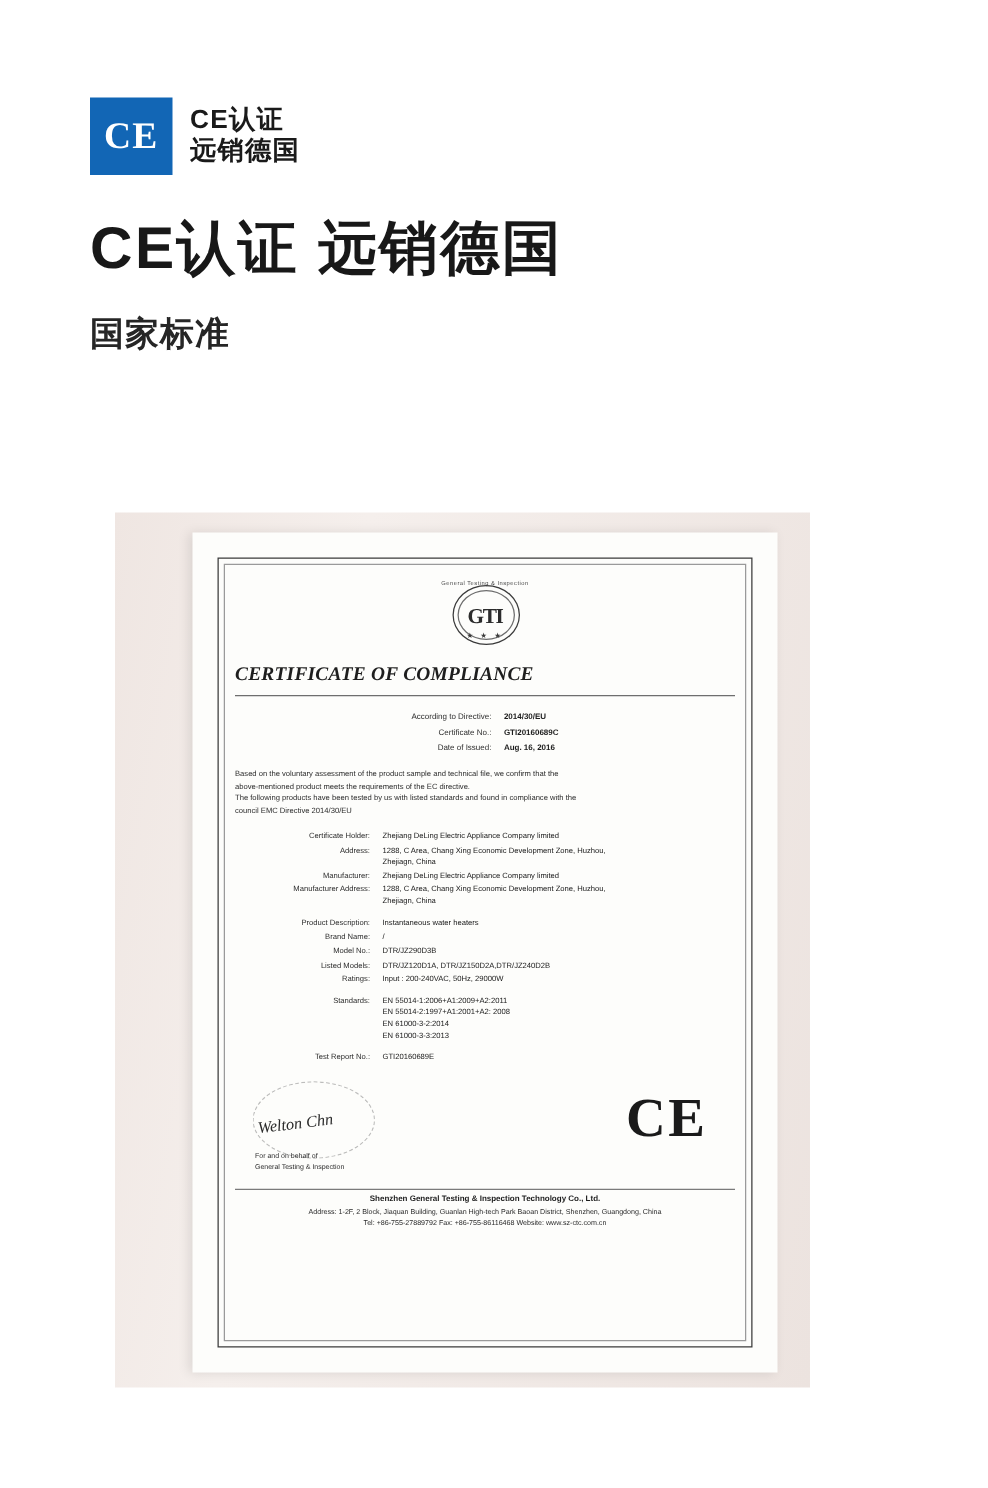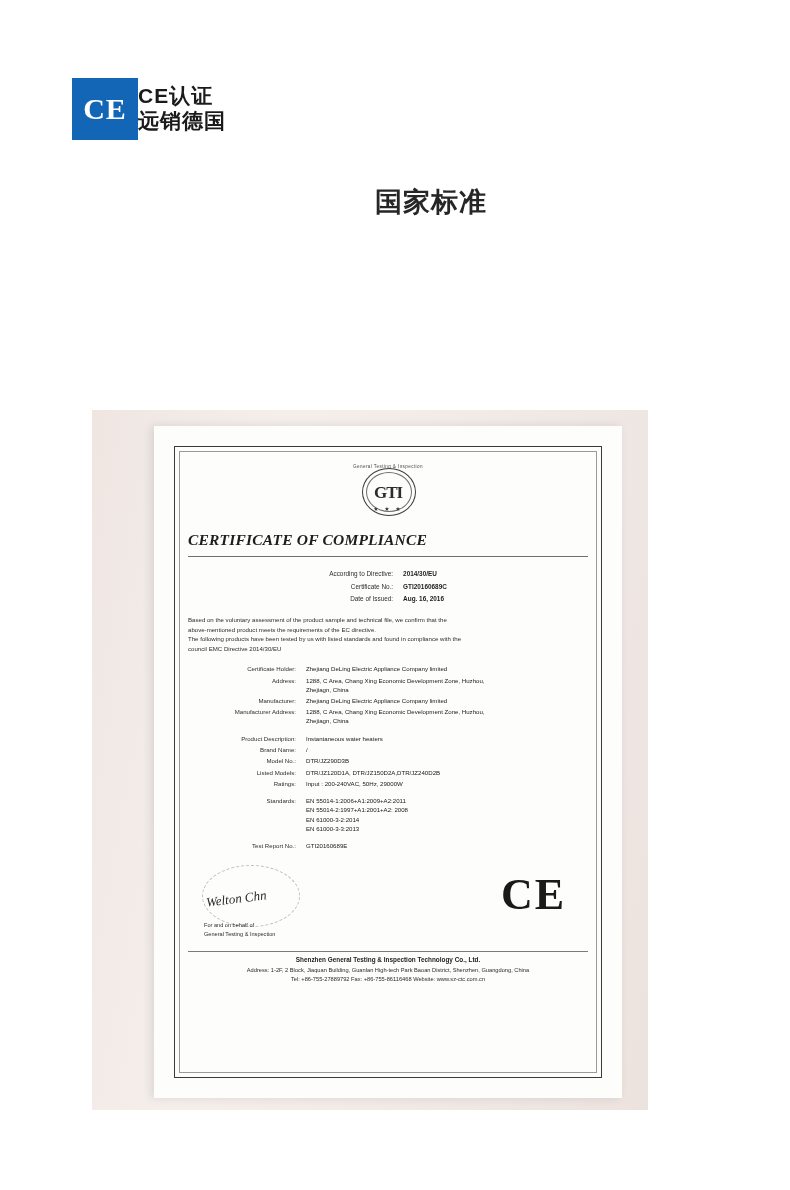--- a/index.html
+++ b/index.html
@@ -35,45 +35,45 @@
   }
   .ce-badge-text {
     color: #ffffff;
     font-family: "Liberation Serif", serif;
     font-weight: bold;
     font-size: 30px;
     letter-spacing: 1px;
     line-height: 1;
   }
   .brand-labels {
+    margin-left: 14px;
     line-height: 1.18;
   }
   .brand-line {
     font-size: 21px;
     font-weight: bold;
     color: #1a1a1a;
     letter-spacing: 1px;
   }
 
   .main-title {
     margin: 32px 0 0 0;
     font-size: 47px;
     font-weight: bold;
     color: #181818;
     letter-spacing: 2px;
     line-height: 1.1;
   }
   .subtitle {
-    margin-top: 43px;
+    margin-top: 24px;
     font-size: 27px;
     font-weight: bold;
     color: #262626;
     line-height: 1.45;
     letter-spacing: 1px;
-    text-align: center;
   }
 
   
   .cert-photo {
     position: absolute;
     left: 92px;
     top: 410px;
     width: 556px;
     height: 700px;
     background: linear-gradient(100deg, #efe6e2 0%, #f5efec 30%, #ece3df 100%);
@@ -304,20 +304,21 @@
   <div class="brand-row">
     <div class="ce-badge">
       <span class="ce-badge-text">CE</span>
     </div>
     <div class="brand-labels">
       <div class="brand-line">CE认证</div>
       <div class="brand-line">远销德国</div>
     </div>
   </div>
 
+  <h1 class="main-title">CE认证 远销德国</h1>
 
   <div class="subtitle">
     <div>国家标准</div>
   </div>
 </div>
 
 <div class="cert-photo">
   <div class="cert-paper">
     <div class="cert-inner-border"></div>
     <div class="cert-content">

